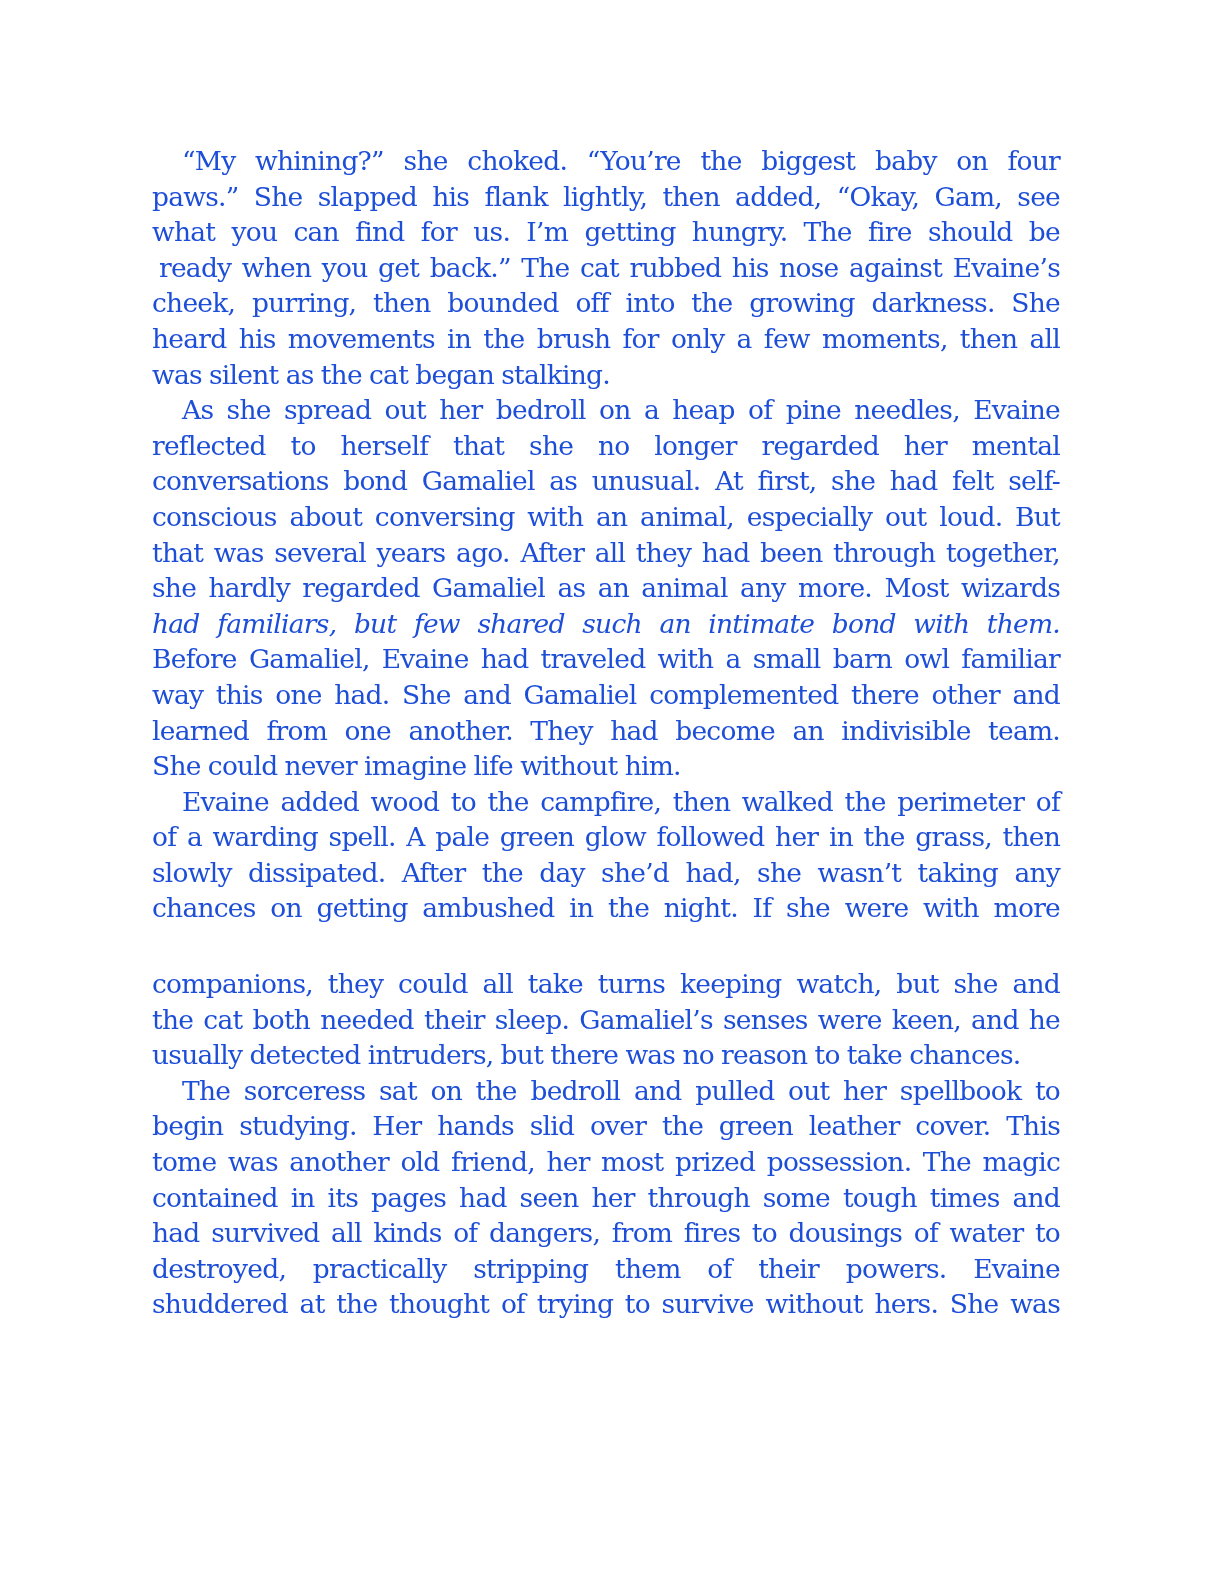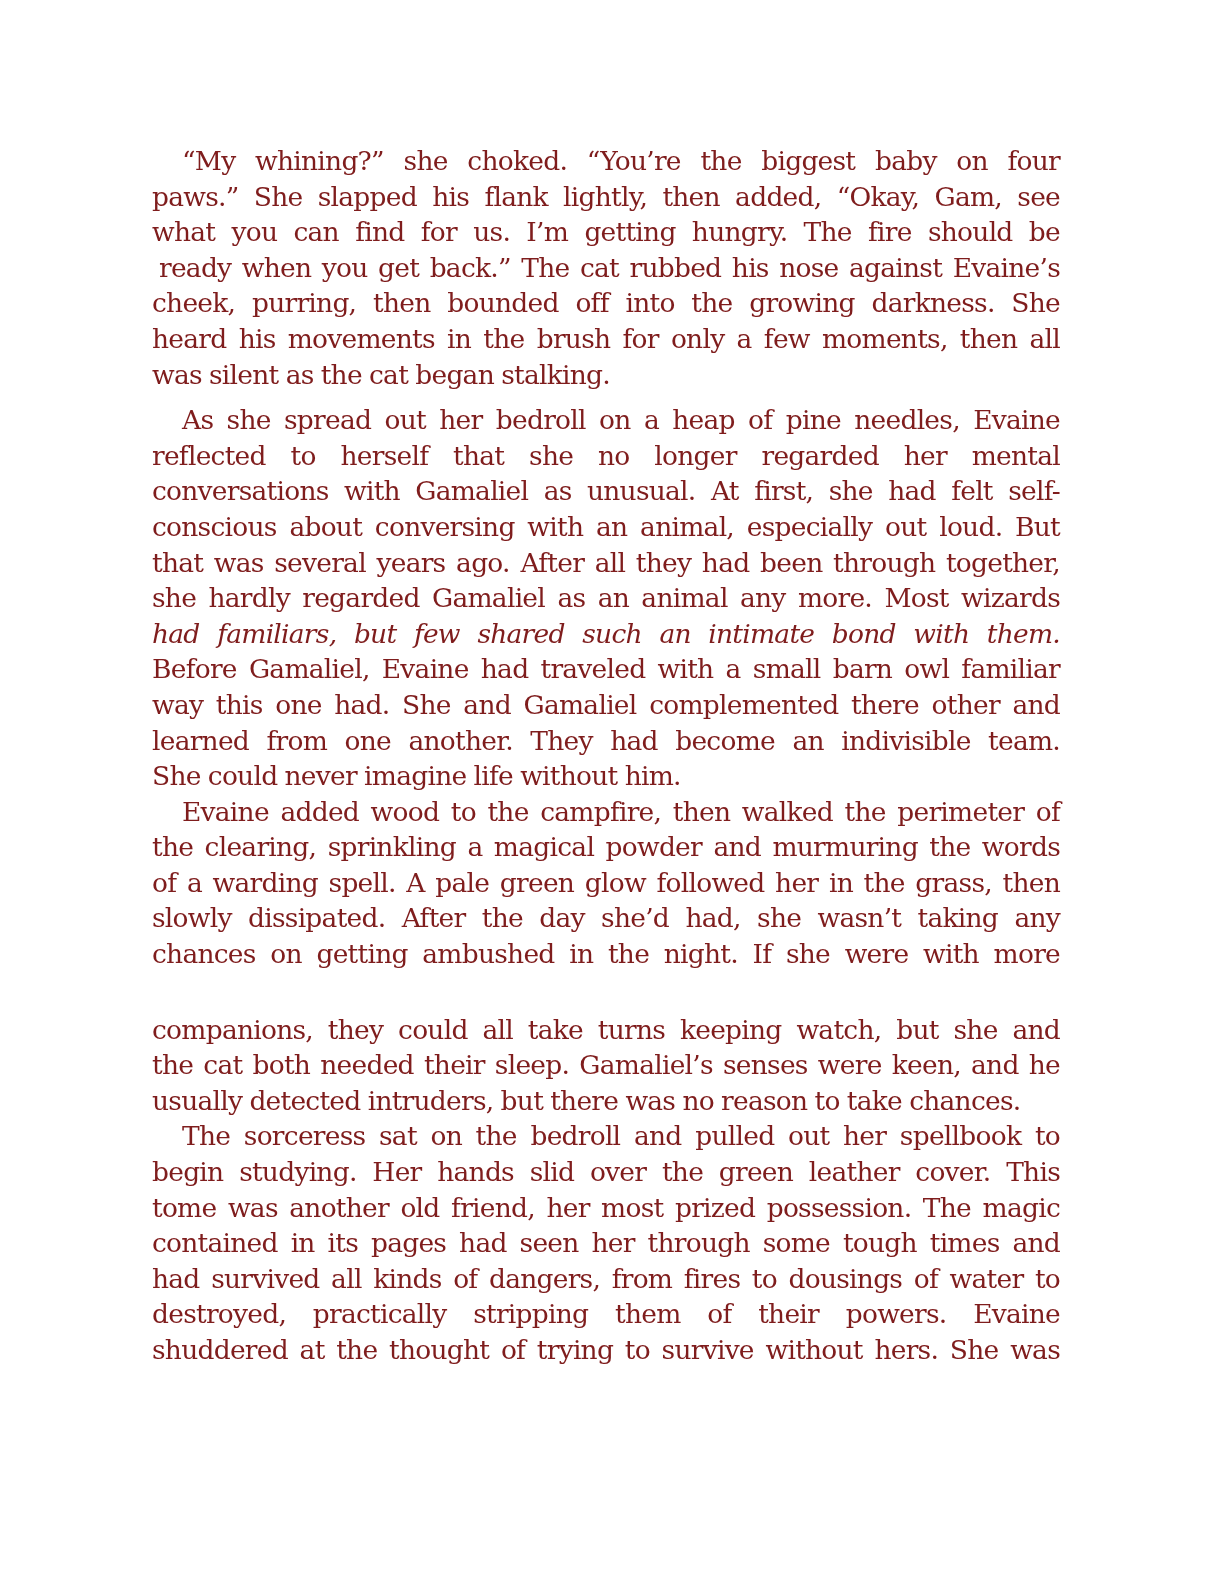--- a/index.html
+++ b/index.html
@@ -4,21 +4,21 @@
   <style>
     html, body { margin: 0; padding: 0; background: #ffffff; }
     body { width: 1224px; height: 1584px; position: relative; overflow: hidden; }
     .page {
       position: absolute;
       left: 152px;
       top: 143px;
       width: 908px;
       font-family: "DejaVu Serif", "Liberation Serif", serif;
       font-size: 26.5px;
-      color: #7f1d1d;
+      color: #1d4ed8;
       letter-spacing: -0.75px;
       word-spacing: -0.5px;
     }
     .para { margin: 0; }
     .line {
       display: block;
       height: 35.6px;
       line-height: 35.6px;
       white-space: nowrap;
       text-align: justify;
@@ -37,36 +37,35 @@
     <span class="line indent" style="white-space: nowrap;">“My whining?” she choked. “You’re the biggest baby on four</span>
     <span class="line" style="white-space: nowrap;">paws.” She slapped his flank lightly, then added, “Okay, Gam, see</span>
     <span class="line" style="white-space: nowrap;">what you can find for us. I’m getting hungry. The fire should be</span>
     <span class="line" style="white-space: nowrap; margin-left: 7px;">ready when you get back.” The cat rubbed his nose against Evaine’s</span>
     <span class="line" style="white-space: nowrap;">cheek, purring, then bounded off into the growing darkness. She</span>
     <span class="line" style="white-space: nowrap;">heard his movements in the brush for only a few moments, then all</span>
     <span class="line last" style="white-space: nowrap;">was silent as the cat began stalking.</span>
   </div>
 
   <div class="para">
-    <span class="line indent" style="white-space: nowrap; margin-top: 10px;">As she spread out her bedroll on a heap of pine needles, Evaine</span>
+    <span class="line indent" style="white-space: nowrap;">As she spread out her bedroll on a heap of pine needles, Evaine</span>
     <span class="line" style="white-space: nowrap;">reflected to herself that she no longer regarded her mental</span>
-    <span class="line" style="white-space: nowrap;">conversations with Gamaliel as unusual. At first, she had felt self-</span>
+    <span class="line" style="white-space: nowrap;">conversations bond Gamaliel as unusual. At first, she had felt self-</span>
     <span class="line" style="white-space: nowrap;">conscious about conversing with an animal, especially out loud. But</span>
     <span class="line" style="white-space: nowrap;">that was several years ago. After all they had been through together,</span>
     <span class="line" style="white-space: nowrap;">she hardly regarded Gamaliel as an animal any more. Most wizards</span>
     <span class="line" style="white-space: nowrap; font-style: italic;">had familiars, but few shared such an intimate bond with them.</span>
     <span class="line" style="white-space: nowrap;">Before Gamaliel, Evaine had traveled with a small barn owl familiar</span>
     <span class="line" style="white-space: nowrap;">way this one had. She and Gamaliel complemented there other and</span>
     <span class="line" style="white-space: nowrap;">learned from one another. They had become an indivisible team.</span>
     <span class="line last" style="white-space: nowrap;">She could never imagine life without him.</span>
   </div>
 
   <div class="para">
     <span class="line indent" style="white-space: nowrap;">Evaine added wood to the campfire, then walked the perimeter of</span>
-    <span class="line" style="white-space: nowrap;">the clearing, sprinkling a magical powder and murmuring the words</span>
     <span class="line" style="white-space: nowrap;">of a warding spell. A pale green glow followed her in the grass, then</span>
     <span class="line" style="white-space: nowrap;">slowly dissipated. After the day she’d had, she wasn’t taking any</span>
     <span class="line" style="white-space: nowrap;">chances on getting ambushed in the night. If she were with more</span>
     <span class="line" style="white-space: nowrap; margin-top: 40px;">companions, they could all take turns keeping watch, but she and</span>
     <span class="line" style="white-space: nowrap;">the cat both needed their sleep. Gamaliel’s senses were keen, and he</span>
     <span class="line last" style="white-space: nowrap;">usually detected intruders, but there was no reason to take chances.</span>
   </div>
 
   <div class="para">
     <span class="line indent" style="white-space: nowrap;">The sorceress sat on the bedroll and pulled out her spellbook to</span>

